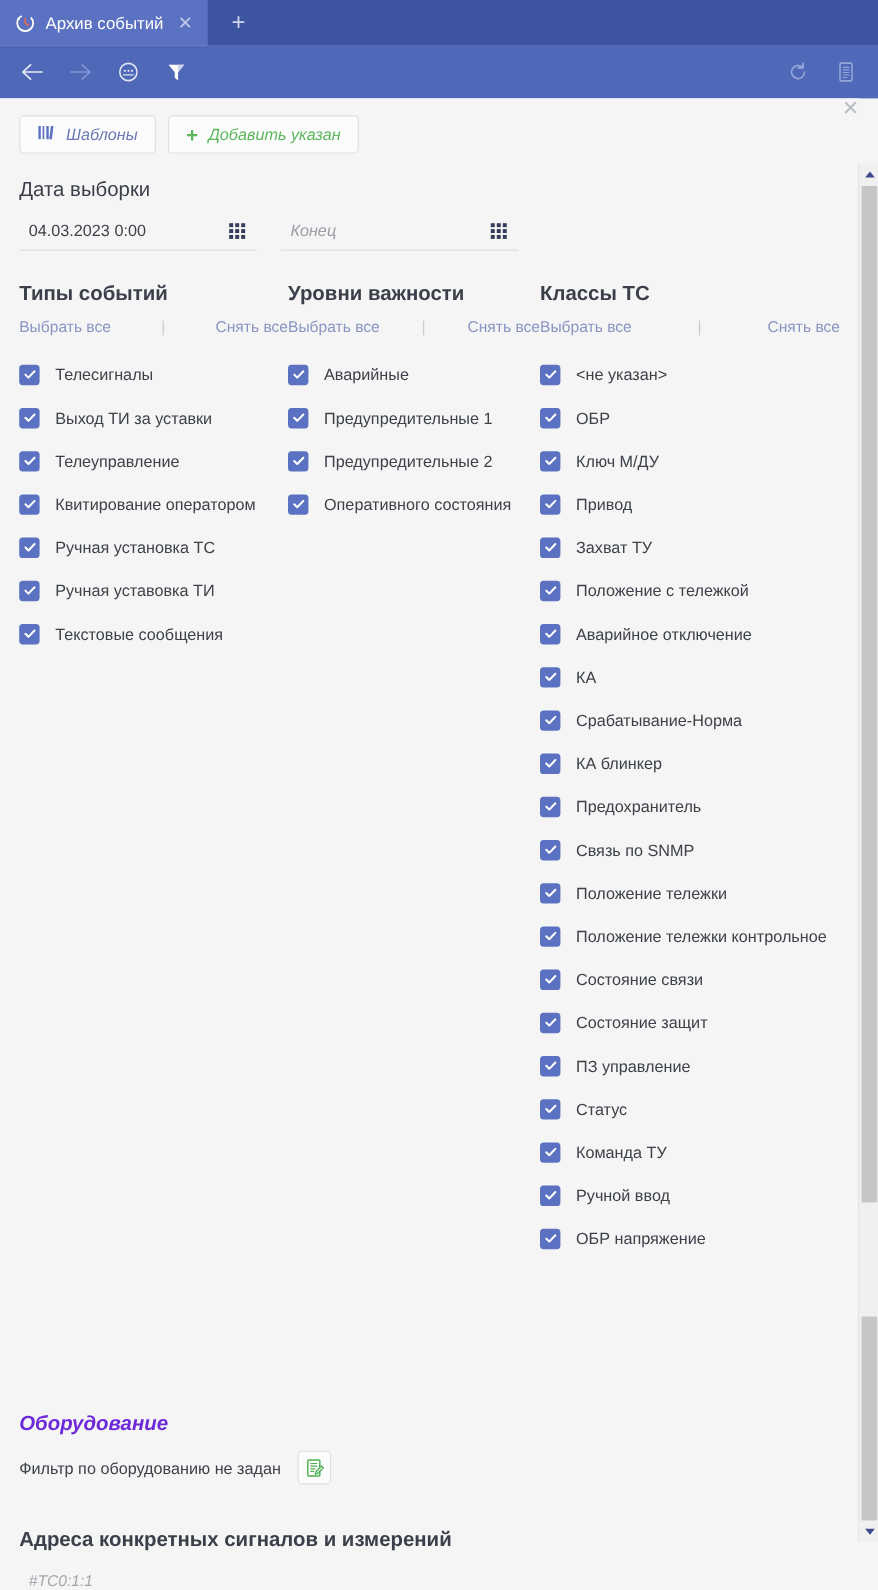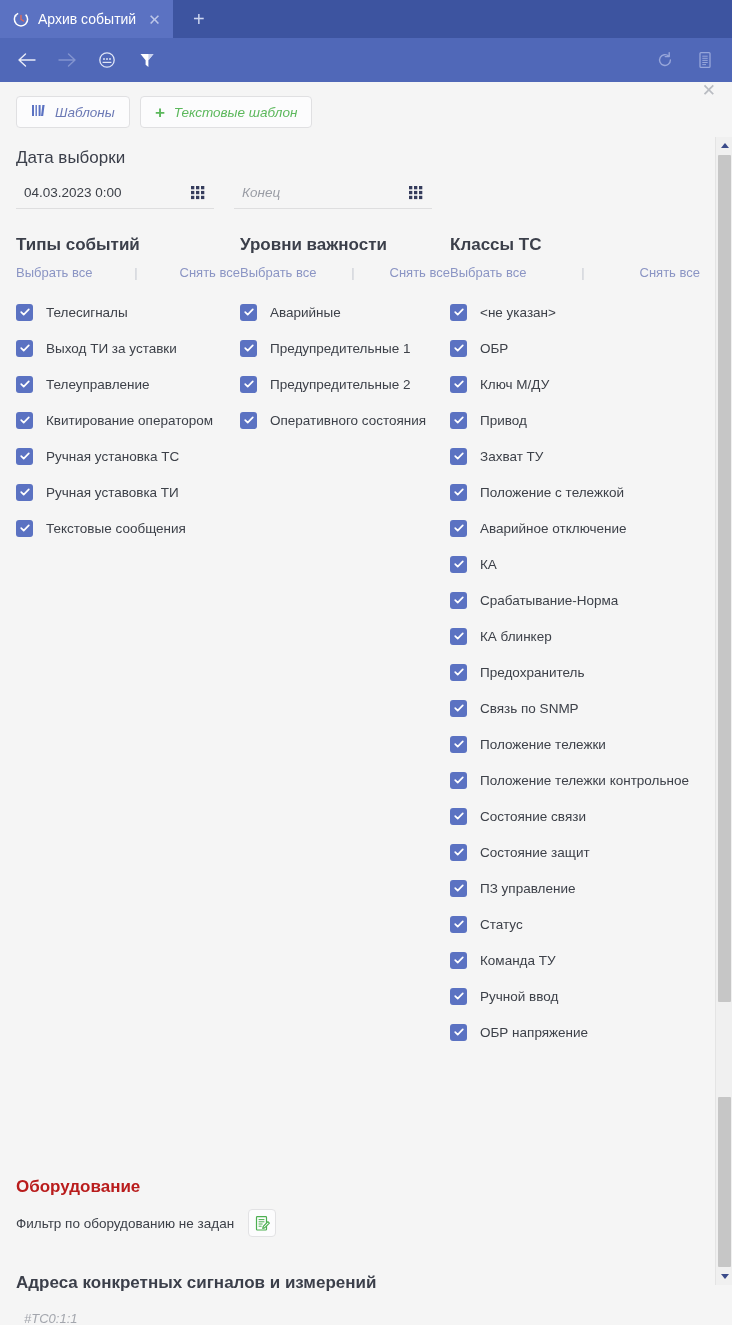--- a/index.html
+++ b/index.html
@@ -92,21 +92,21 @@
     flex: none; display: flex; align-items: center; justify-content: center;
   }
   .cb svg { display: block; }
   .cb-label { font-size: 13.5px; color: #3d4149; white-space: nowrap; }
 
   
   .classes-clip { height: 790px; overflow: hidden; }
 
   
   .bottom { position: absolute; left: 0; top: 1095px; width: 716px; }
-  .equip-title { font-size: 17px; color: #b91c1c; padding: 0 16px; margin: 0; }
+  .equip-title { font-size: 17px; color: #6d28d9; padding: 0 16px; margin: 0; font-style: italic; }
   .equip-row { display: flex; align-items: center; gap: 14px; padding: 12px 16px 0 16px; }
   .equip-text { font-size: 13.5px; color: #3d4149; }
   .equip-btn {
     width: 28px; height: 28px; border: 1px solid #e2e2e4; border-radius: 4px;
     background: #fcfcfd; display: flex; align-items: center; justify-content: center; cursor: pointer;
   }
   .addr-title { font-size: 17px; color: #3b3f4a; padding: 0 16px; margin: 36px 0 0 0; }
   .addr-field {
     margin: 12px 16px 0 16px; width: 600px; border-bottom: 1px solid #dededf;
     padding: 4px 4px 8px 8px;
@@ -202,21 +202,21 @@
             <rect x="1" y="1" width="2" height="11" fill="#5b72c2"></rect>
             <rect x="4.5" y="1" width="1.4" height="11" fill="#5b72c2"></rect>
             <rect x="7.6" y="1" width="2" height="11" fill="#5b72c2"></rect>
             <path d="M11.4 1 L13.6 1 L12.2 12 L10 12 Z" fill="#5b72c2"></path>
           </svg>
         </span>
         <span>Шаблоны</span>
       </div>
       <div class="btn btn-add">
         <span class="plus-icon">+</span>
-        <span>Текстовые шаблон</span>
+        <span>Добавить указан</span>
       </div>
     </div>
 
     <h2 class="section-title date-title">Дата выборки</h2>
     <div class="date-row">
       <div class="date-field">
         <span class="val">04.03.2023 0:00</span>
         <span class="cal-icon">
           <svg width="16" height="16" viewBox="0 0 16 16">
             <g fill="#353c5c">

